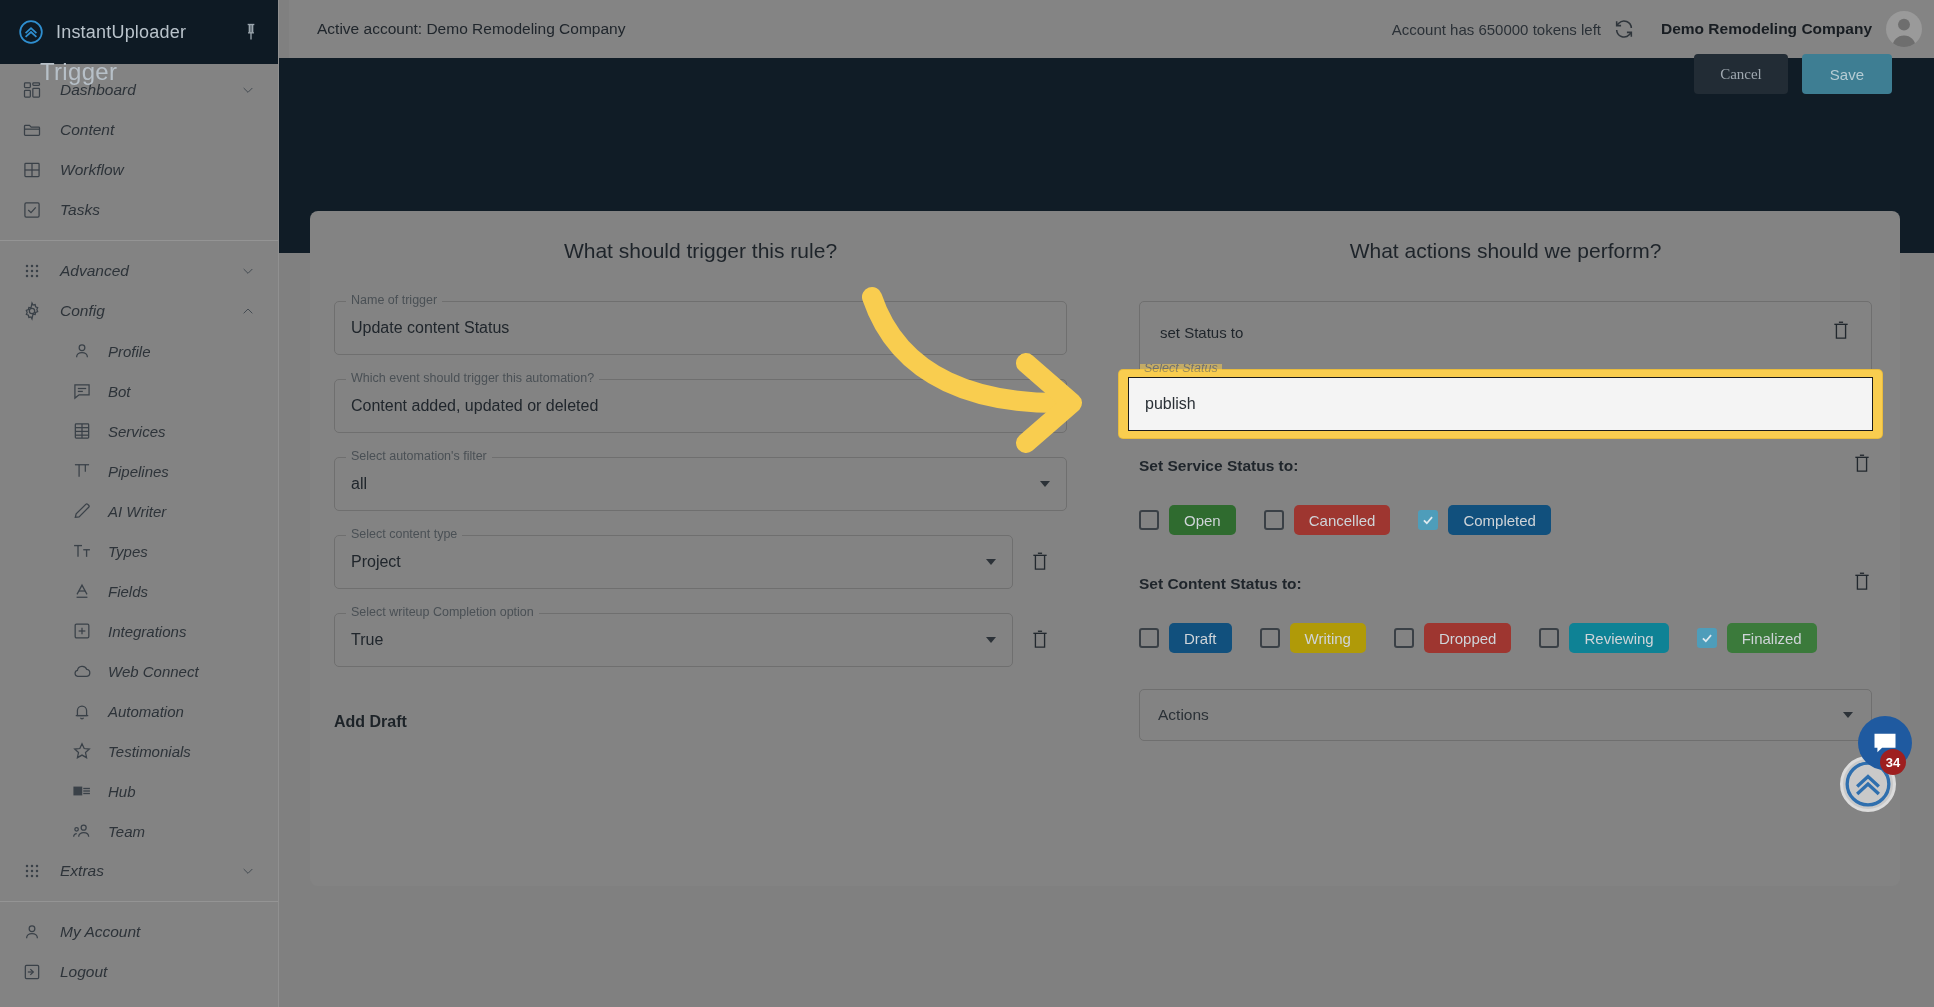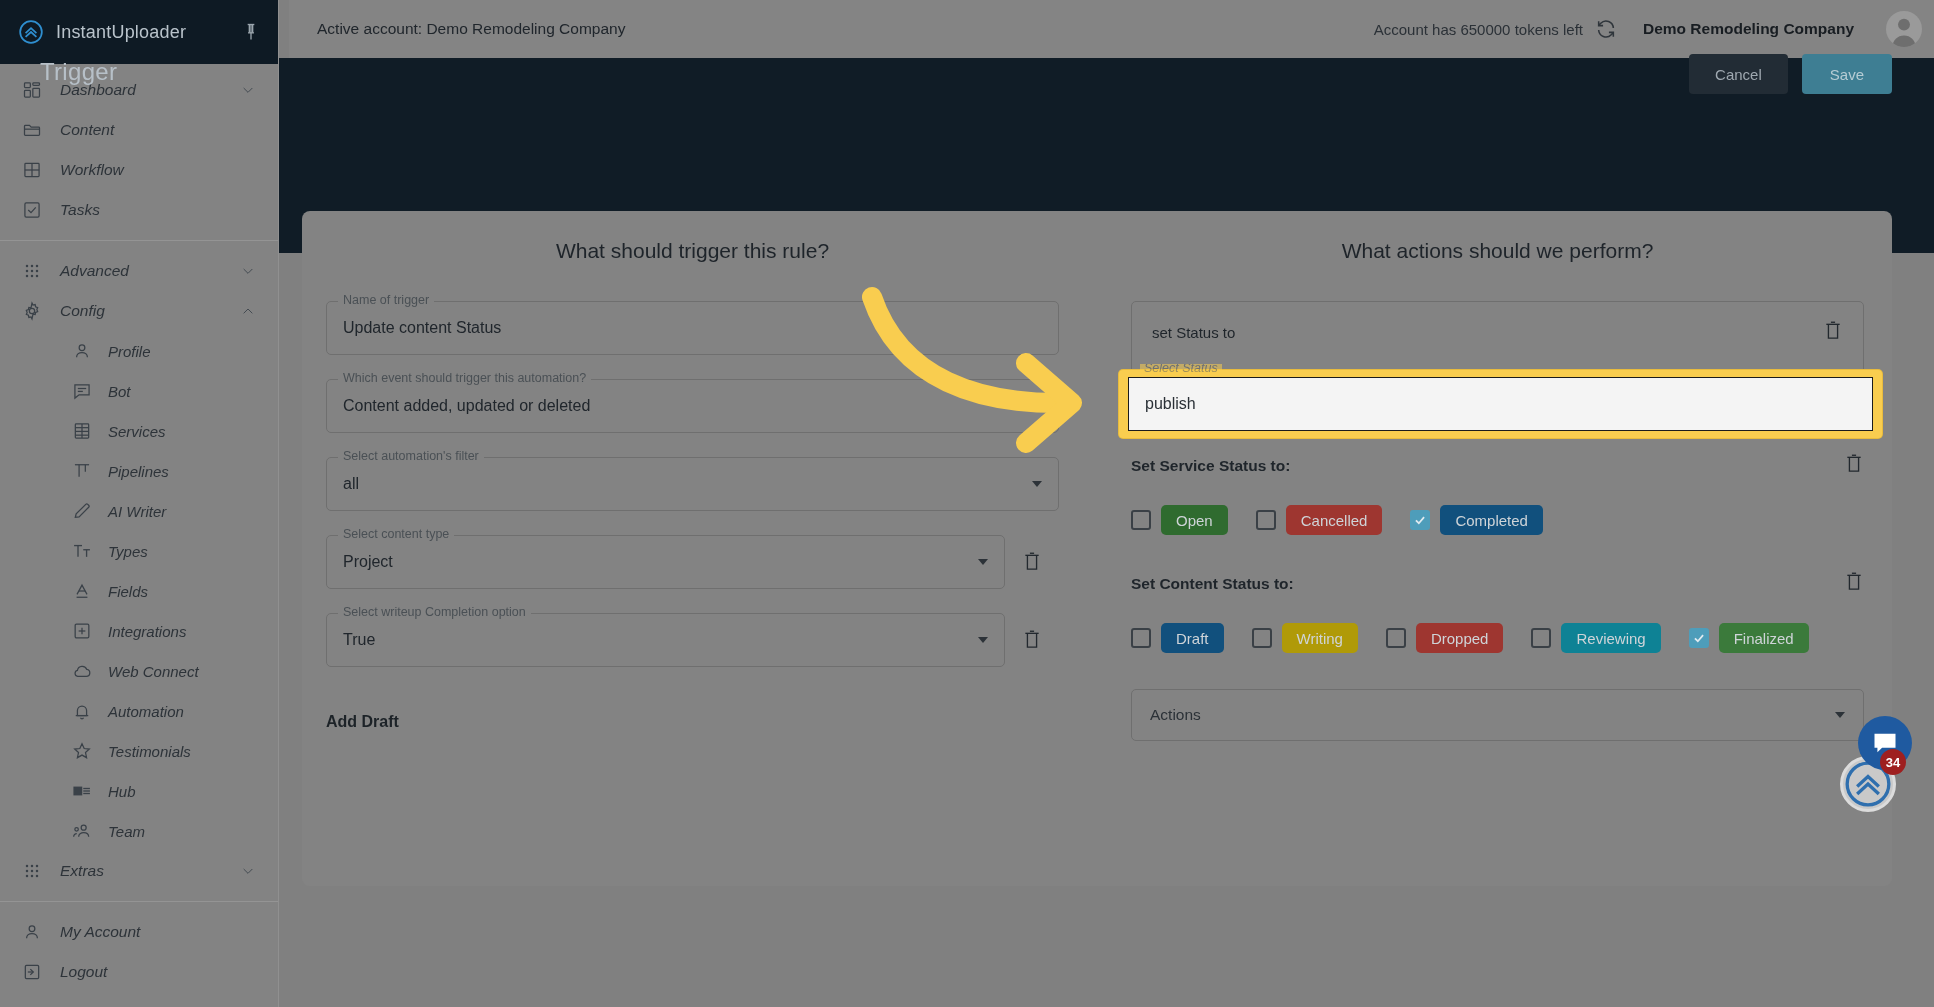--- a/index.html
+++ b/index.html
@@ -52,51 +52,51 @@
   
   .topbar {
     position: absolute; left: 289px; top: 0; width: 1655px; height: 58px;
     background: #848484;
     display: flex; align-items: center; padding: 0 22px 0 28px; justify-content: center;
   }
   .topbar-left { font-size: 15.5px; color: #20262c; }
   .topbar-right { margin-left: auto; display: flex; align-items: center; gap: 0; }
   .tokens-text { font-size: 15px; color: #2b3137; }
   .refresh-icon { width: 22px; height: 22px; margin: 0 26px 0 12px; color: #2f353b; }
-  .company-name { font-size: 15.5px; font-weight: bold; color: #181d22; margin-right: 32px; }
+  .company-name { font-size: 15.5px; font-weight: bold; color: #181d22; margin-right: 14px; }
   .avatar {
     width: 36px; height: 36px; border-radius: 50%; background: #9a9a9a;
     display: flex; align-items: flex-end; justify-content: center; overflow: hidden;
   }
   .avatar svg { width: 34px; height: 34px; color: #6e6e6e; }
 
   
   .page-header {
     position: absolute; left: 279px; top: 58px; width: 1655px; height: 195px;
     background: #101c26;
   }
   .page-title {
     position: absolute; left: 40px; top: 58px; font-size: 24px; color: #b7c0c8;
     letter-spacing: .3px;
   }
   .hdr-actions { position: absolute; right: 42px; top: 54px; display: flex; align-items: center; gap: 14px; }
   .btn-cancel {
     background: #222c35; color: #9fa8b0; border: none; border-radius: 4px;
     padding: 0 26px; height: 40px; font-size: 15px; cursor: pointer;
-    font-family: Liberation Sans, sans-serif;
+    font-family: Liberation Serif, serif;
   }
   .btn-save {
     background: #3e7e93; color: #b6ccd4; border: none; border-radius: 4px;
     padding: 0 28px; height: 40px; font-size: 15px; cursor: pointer;
     font-family: inherit;
   }
 
   
   .card {
-    position: absolute; left: 302px; top: 211px; width: 1590px; height: 675px;
+    position: absolute; left: 310px; top: 211px; width: 1590px; height: 675px;
     background: #838383; border-radius: 8px;
   }
   .cols { display: flex; height: 100%; }
   .col { flex: 1; position: relative; }
   .col-left { padding: 28px 36px 0 24px; }
   .col-right { padding: 28px 28px 0 36px; }
   .col-title {
     text-align: center; font-size: 21px; color: #1e242a; margin-bottom: 38px;
     font-weight: normal;
   }

